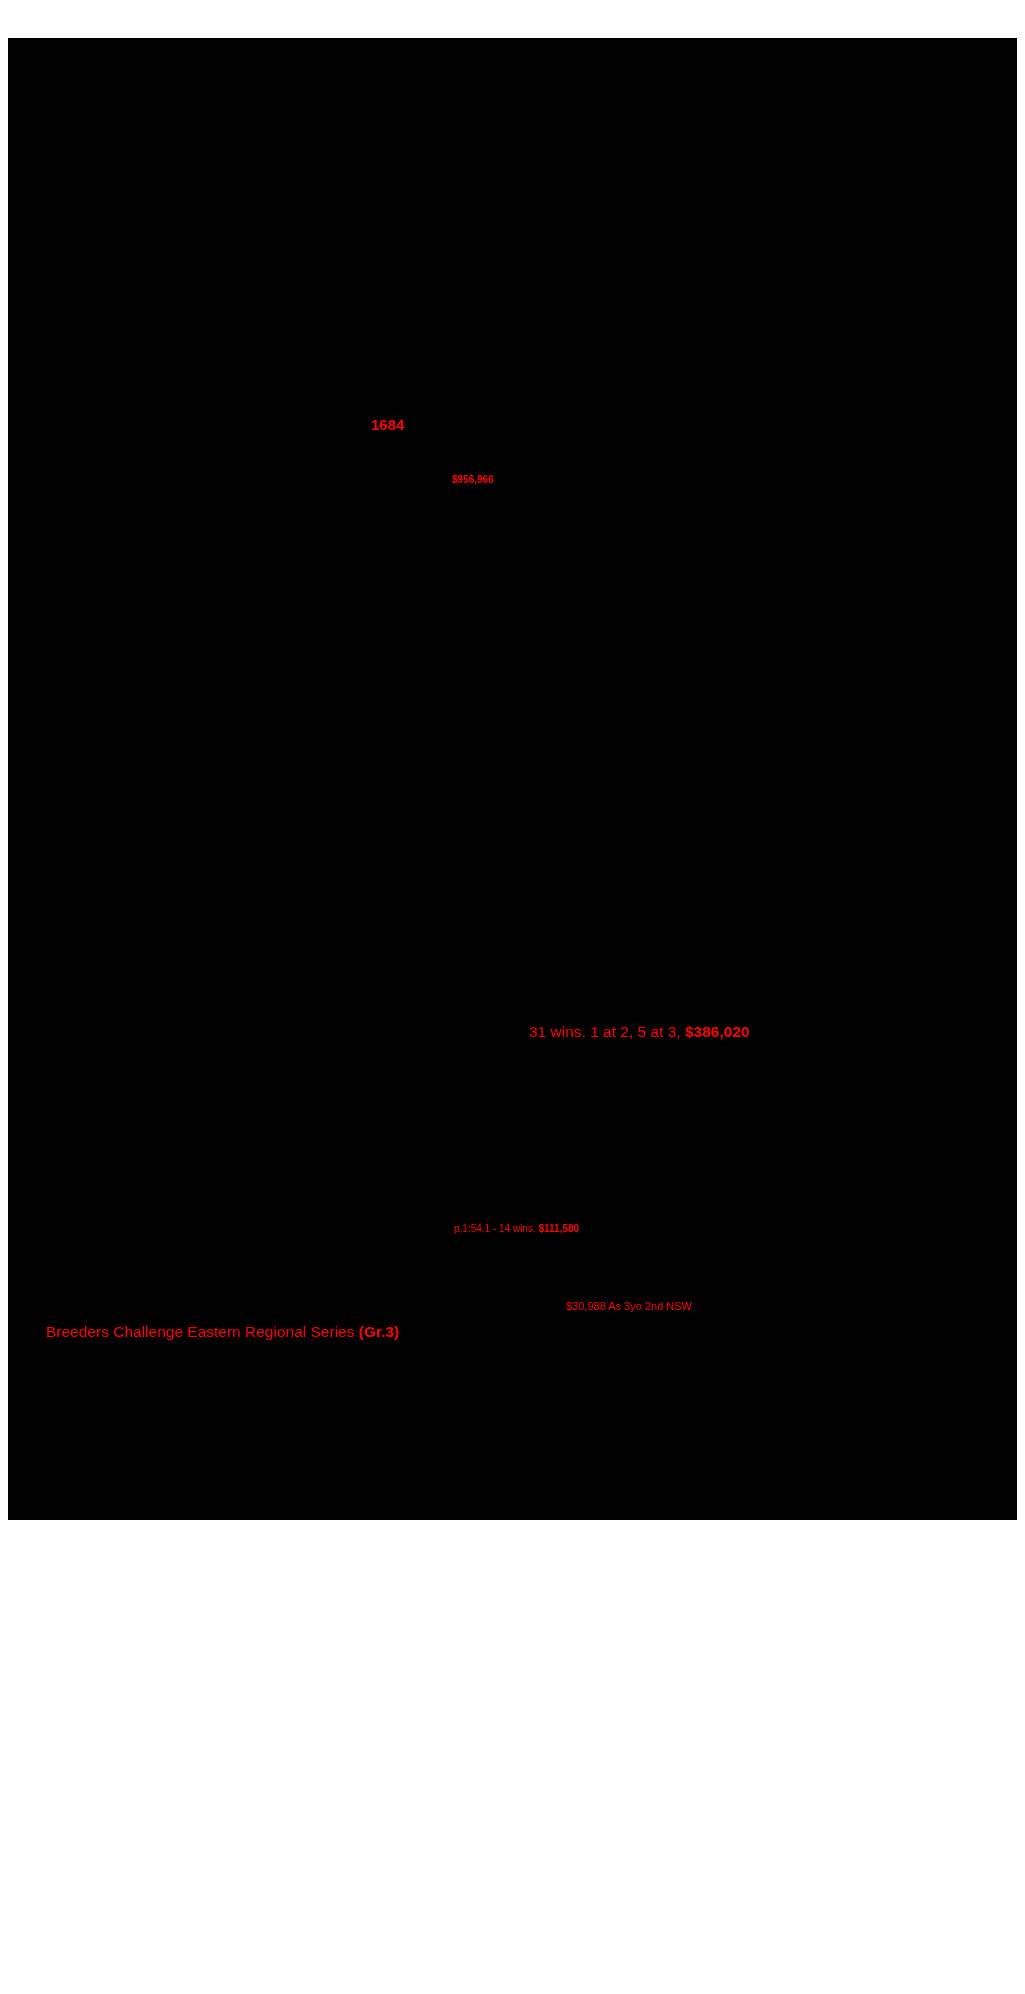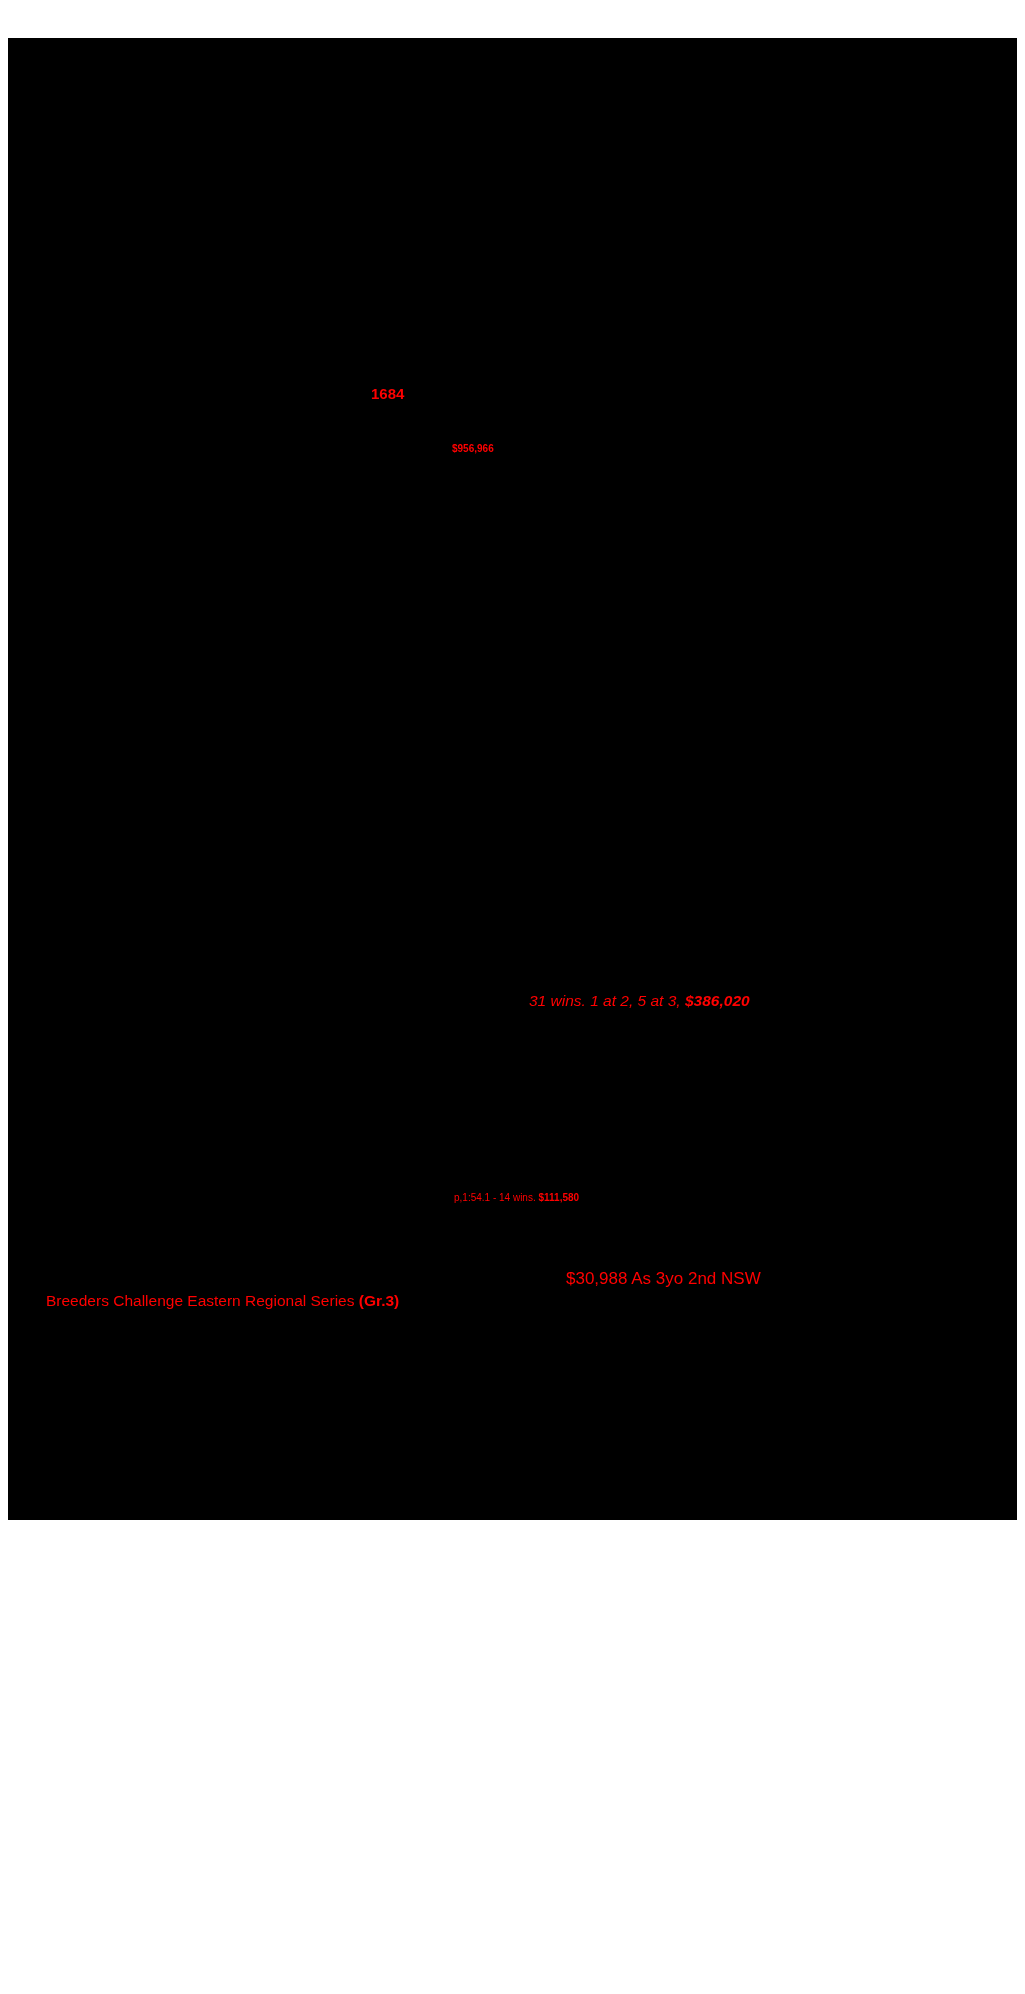--- a/index.html
+++ b/index.html
@@ -21,29 +21,30 @@
     width: 1009px;
     height: 1482px;
     background: #000000;
     overflow: hidden;
   }
   .txt {
     position: absolute;
     color: #ff0000;
     white-space: nowrap;
     line-height: 1;
+    margin-top: 31px;
   }
   .b { font-weight: bold; }
 
   
   #foal-count      { left: 363px; top: 348px; font-size: 15px; }
   #earnings-total  { left: 444px; top: 406px; font-size: 10px; }
-  #wins-line       { left: 521px; top: 955px; font-size: 15.5px; font-style: italic; }
+  #wins-line       { left: 521px; top: 955px; font-size: 15.5px; }
   #mark-line       { left: 446px; top: 1155px; font-size: 10px; }
-  #placing-line    { left: 558px; top: 1232px; font-size: 17px; }
+  #placing-line    { left: 558px; top: 1232px; font-size: 11px; }
   #series-line     { left: 38px;  top: 1255px; font-size: 15.5px; text-align: right; }
 
   .seg { color: #ff0000; }
 </style>
 </head>
 <body>
 
 <div id="page">
 
   <div class="txt b" id="foal-count">1684</div>

